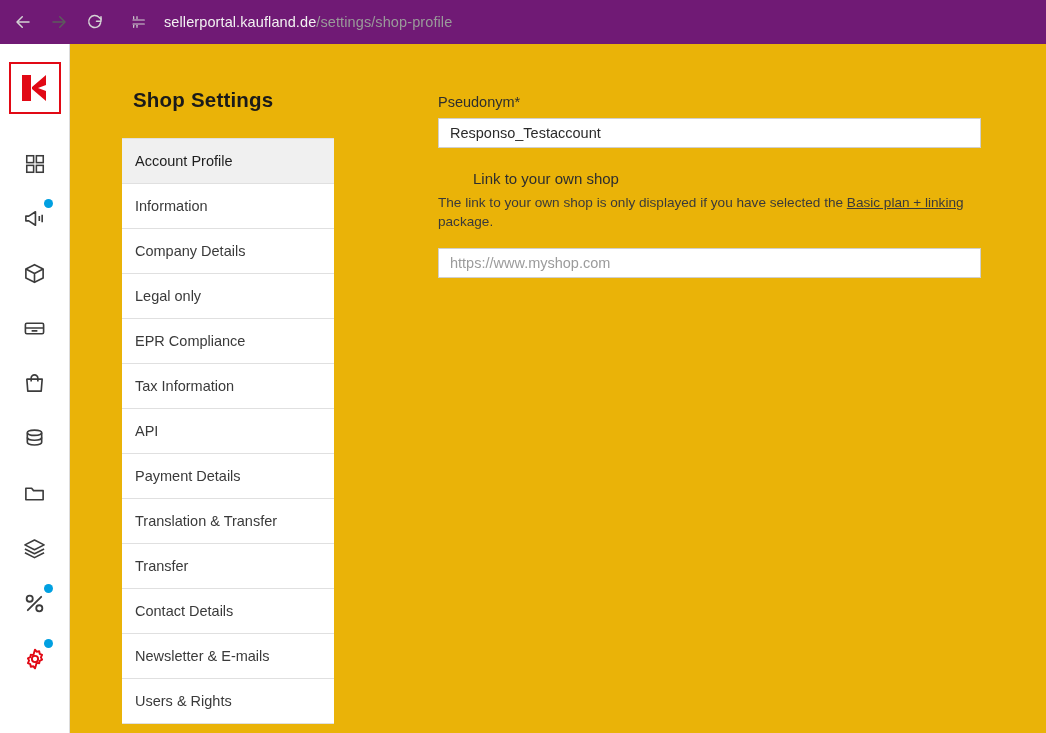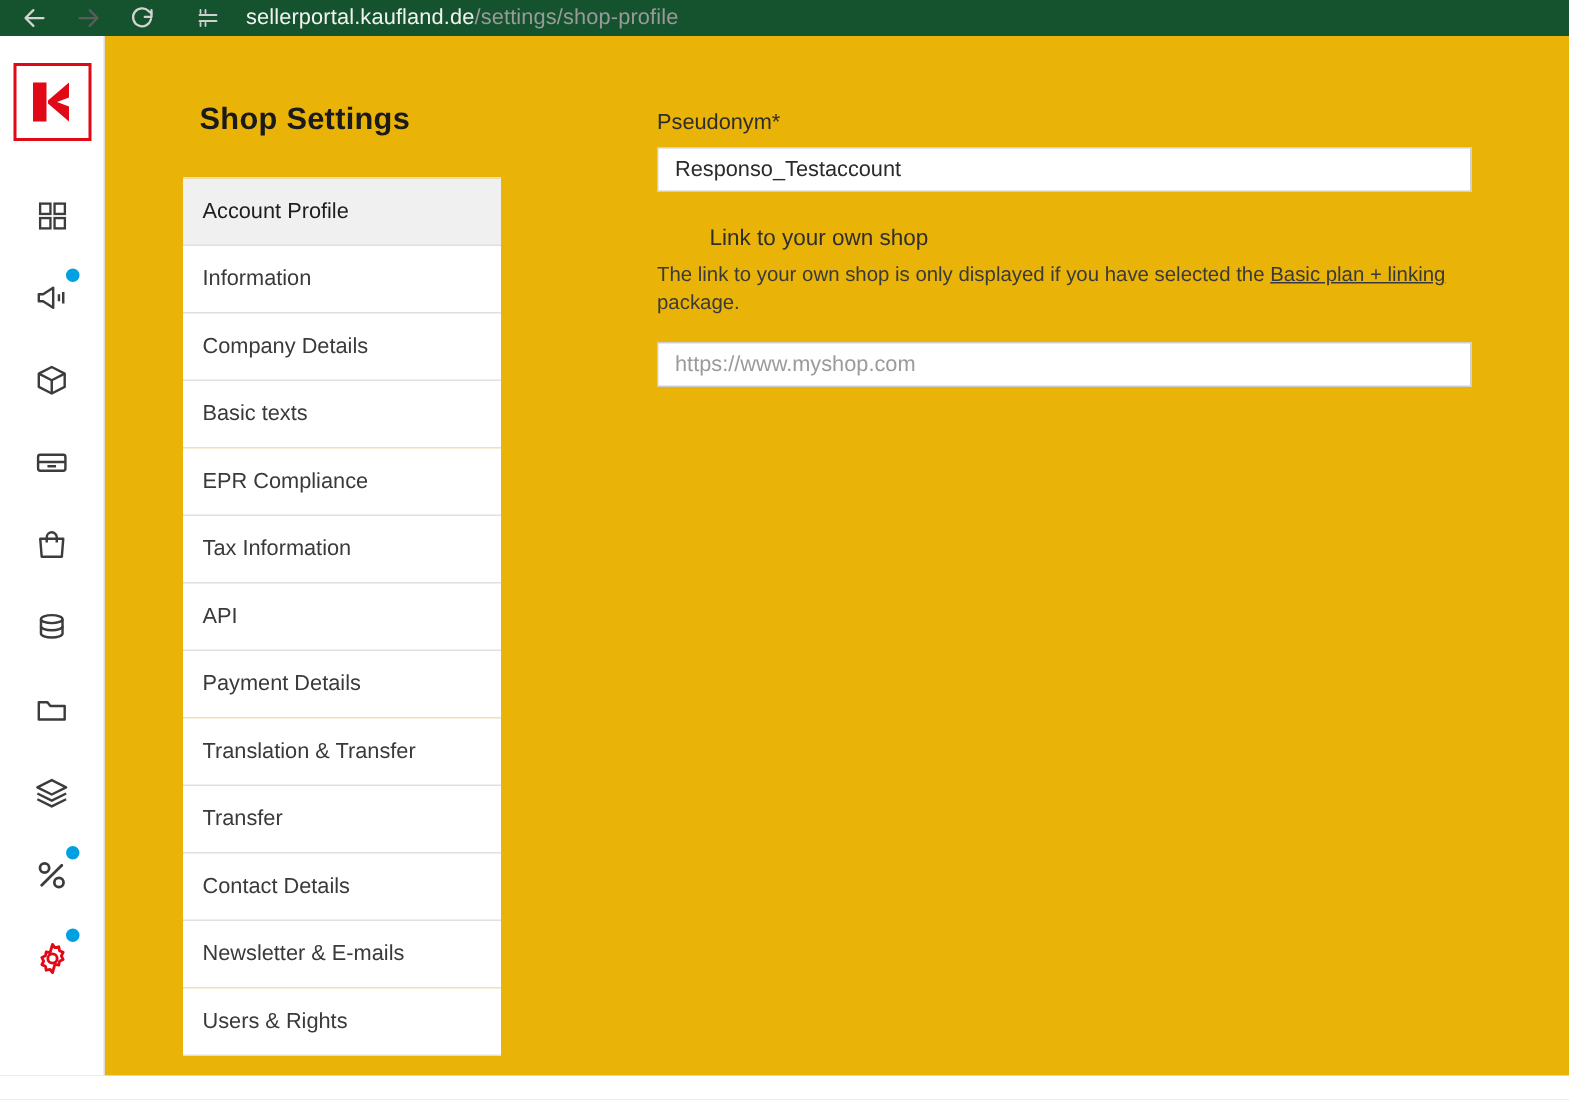--- a/index.html
+++ b/index.html
@@ -6,22 +6,22 @@
   html, body {
     margin: 0; padding: 0;
     width: 1046px; height: 733px;
     overflow: hidden;
     background: #ffffff;
     font-family: "Liberation Sans", sans-serif;
   }
 
   
   #browser-bar {
-    height: 24px;
-    background: #14532d;
+    height: 44px;
+    background: #701a75;
     display: flex;
     align-items: center;
     padding: 0 12px;
     gap: 14px;
   }
   .nav-btn {
     width: 22px; height: 22px;
     display: flex; align-items: center; justify-content: center;
     color: #d4d4d4;
     flex: 0 0 auto;
@@ -299,21 +299,21 @@
         <div class="nav-row selected">
           <span>Account Profile</span>
         </div>
         <div class="nav-row">
           <span>Information</span>
         </div>
         <div class="nav-row">
           <span>Company Details</span>
         </div>
         <div class="nav-row">
-          <span>Basic texts</span>
+          <span>Legal only</span>
         </div>
         <div class="nav-row">
           <span>EPR Compliance</span>
         </div>
         <div class="nav-row">
           <span>Tax Information</span>
         </div>
         <div class="nav-row">
           <span>API</span>
         </div>

